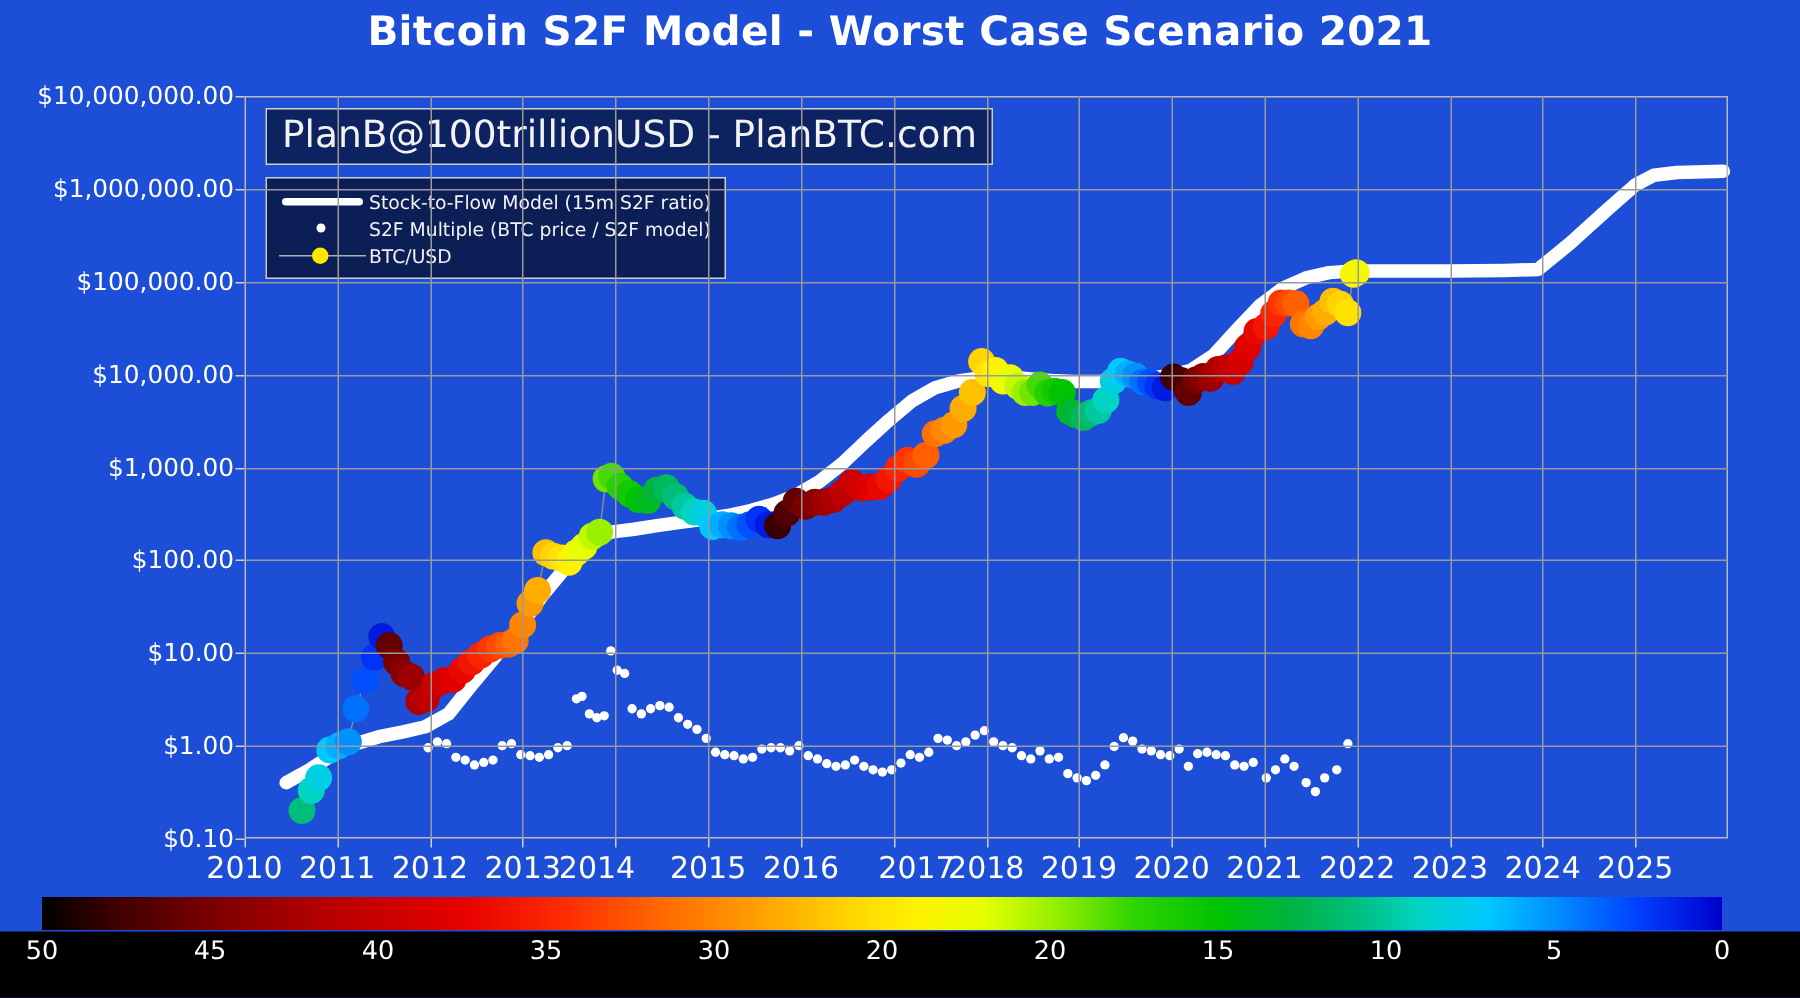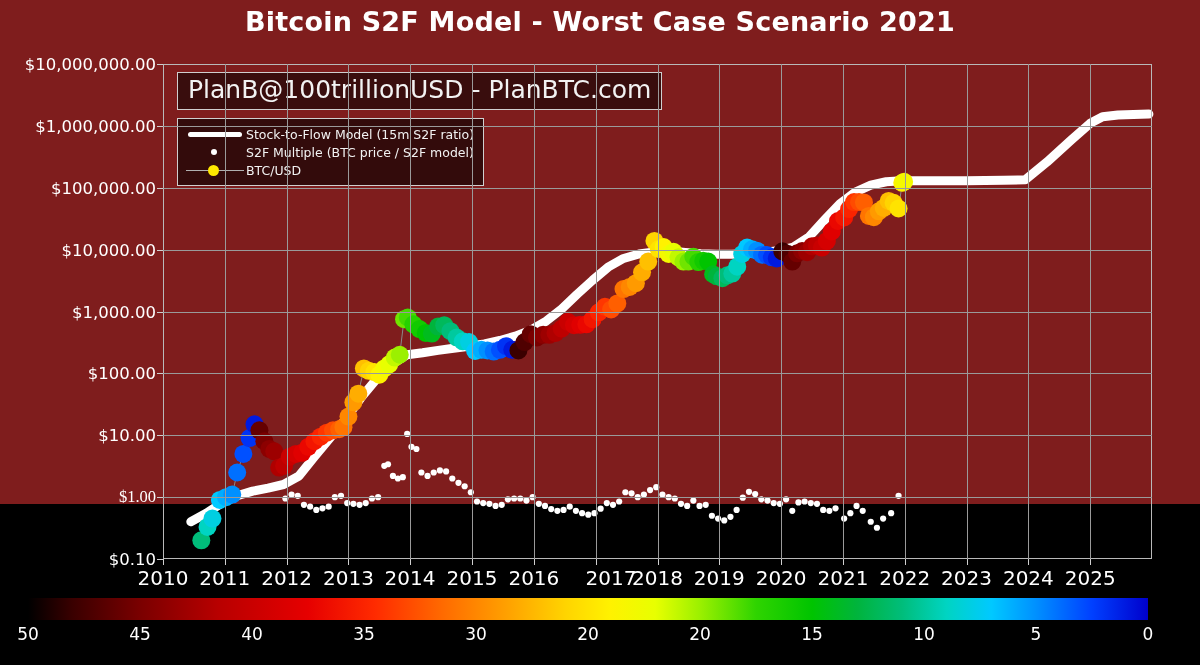--- a/index.html
+++ b/index.html
@@ -1,17 +1,17 @@
 <!DOCTYPE html>
 <html><head>
 <meta charset="utf-8">
 <style>
   html,body{margin:0;padding:0;background:#000;}
   body{width:1200px;height:665px;overflow:hidden;font-family:"DejaVu Sans",sans-serif;}
-  #root{position:relative;width:1200px;height:504px;background:#7f1d1d;}
+  #root{position:relative;width:1200px;height:621px;background:#1d4ed8;}
 
   #chart-title{
     position:absolute;left:0;top:6px;width:1200px;text-align:center;
     color:#ffffff;font-size:27px;font-weight:bold;letter-spacing:.2px;
     font-family:"DejaVu Sans",sans-serif;
   }
 
   
   #plot-area{position:absolute;left:163px;top:64px;width:989px;height:495px;}
   #plot-frame{position:absolute;inset:0;border:1px solid #b9b9b9;box-sizing:border-box;}
@@ -386,35 +386,35 @@
       <div class="ytick" style="top: 185.625px;"></div>
       <div class="gridline-h" style="top: 123.75px;"></div>
       <div class="ytick" style="top: 123.75px;"></div>
       <div class="gridline-h" style="top: 61.875px;"></div>
       <div class="ytick" style="top: 61.875px;"></div>
       <div class="ytick" style="top: 0px;"></div>
     </div>
 
   <div id="y-axis">
       <div class="ylabel" style="top: 559px;">$0.10</div>
-      <div class="ylabel" style="top: 497.125px; font-family: Liberation Serif, serif;">$1.00</div>
+      <div class="ylabel" style="top: 497.125px;">$1.00</div>
       <div class="ylabel" style="top: 435.25px;">$10.00</div>
       <div class="ylabel" style="top: 373.375px;">$100.00</div>
       <div class="ylabel" style="top: 311.5px;">$1,000.00</div>
       <div class="ylabel" style="top: 249.625px;">$10,000.00</div>
       <div class="ylabel" style="top: 187.75px;">$100,000.00</div>
       <div class="ylabel" style="top: 125.875px;">$1,000,000.00</div>
       <div class="ylabel" style="top: 64px;">$10,000,000.00</div>
     </div>
   <div id="x-axis">
       <div class="xlabel" style="left: 163px;">2010</div>
       <div class="xlabel" style="left: 224.812px;">2011</div>
       <div class="xlabel" style="left: 286.625px;">2012</div>
       <div class="xlabel" style="left: 348.438px; text-align: center;">2013</div>
-      <div class="xlabel" style="left: 410px;">2014</div>
+      <div class="xlabel" style="left: 398px;">2014</div>
       <div class="xlabel" style="left: 472.062px; text-align: right;">2015</div>
       <div class="xlabel" style="left: 533.875px;">2016</div>
       <div class="xlabel" style="left: 611px;">2017</div>
       <div class="xlabel" style="left: 657.5px;">2018</div>
       <div class="xlabel" style="left: 719.312px;">2019</div>
       <div class="xlabel" style="left: 781.125px;">2020</div>
       <div class="xlabel" style="left: 842.938px;">2021</div>
       <div class="xlabel" style="left: 904.75px;">2022</div>
       <div class="xlabel" style="left: 966.562px;">2023</div>
       <div class="xlabel" style="left: 1028.38px;">2024</div>

